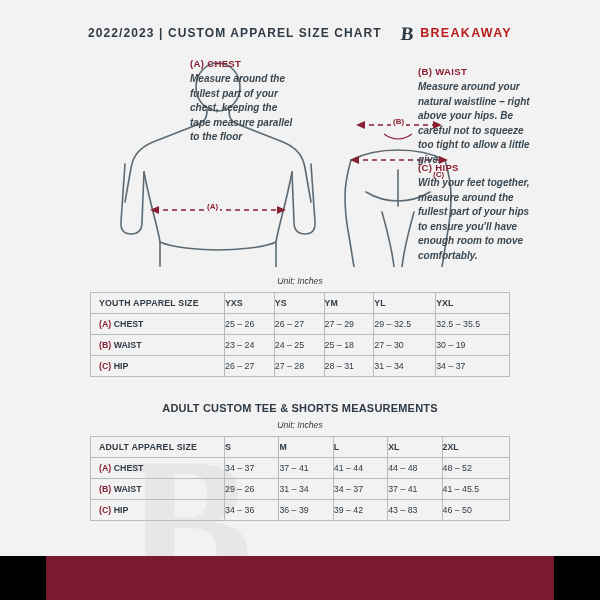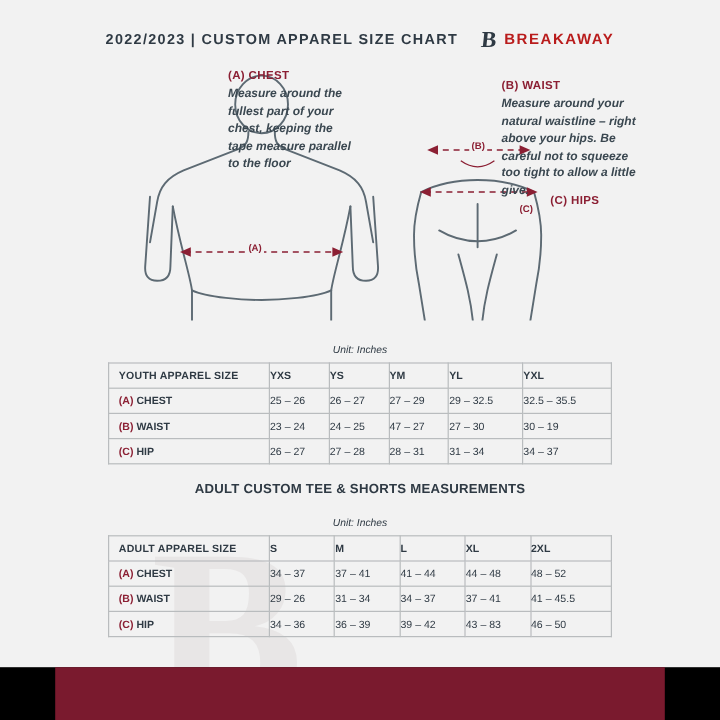--- a/index.html
+++ b/index.html
@@ -18,30 +18,30 @@
   
   .diagram{position:absolute;left:0;top:52px;width:508px;height:215px;}
   .d-svg{position:absolute;left:0;top:0;}
 
   .note{position:absolute;width:120px;}
   .note .nt{font-size:9.6px;font-weight:bold;color:#8b1f33;letter-spacing:.3px;margin-bottom:3px;}
   .note .nb{font-size:10px;line-height:1.45;color:#3a4750;font-style:italic;font-weight:bold;}
 
   .n-chest{left:144px;top:6px;width:110px;}
   .n-waist{left:372px;top:14px;width:122px;}
-  .n-hips{left:372px;top:110px;width:122px;text-align:center;}
+  .n-hips{left:372px;top:110px;width:122px;}
 
   .lbl{position:absolute;font-size:8px;font-weight:bold;color:#8b1f33;background:#f2f2f2;padding:0 2px;}
 
   
   .tblblock{position:absolute;left:0;width:508px;}
   .t1{top:270px;}
   .t2{top:402px;}
   .tcap{text-align:center;font-size:11px;font-weight:bold;color:#2f3a44;letter-spacing:.2px;}
-  .tsub{text-align:center;font-size:8.6px;font-style:italic;color:#2f3a44;margin-top:16px;margin-bottom:6px;}
+  .tsub{text-align:center;font-size:8.6px;font-style:italic;color:#2f3a44;margin-top:6px;margin-bottom:6px;}
   table{border-collapse:collapse;margin:0 auto;width:420px;background:transparent;}
   th,td{border:1px solid #b9bcbe;font-size:8.8px;color:#2f3a44;height:20px;text-align:left;padding:0;}
   th.rowhead,td.rowhead{text-align:left;padding-left:8px;width:125px;}
   th{font-weight:bold;}
   th.rowhead{font-weight:bold;letter-spacing:.2px;margin-top:35px;}
   td.rowhead .tag{color:#8b1f33;font-weight:bold;}
   td.rowhead .nm{color:#2f3a44;font-weight:bold;}
   .bottomstrip{position:absolute;left:0;top:556px;width:600px;height:44px;background:#000;}
   .bottomstrip .inner{position:absolute;left:46px;top:0;width:508px;height:44px;background:#7a1a2e;}
 </style>
@@ -108,20 +108,21 @@
       <div class="note n-chest">
         <div class="nt">(A) CHEST</div>
         <div class="nb">Measure around the fullest part of your chest, keeping the tape measure parallel to the floor</div>
       </div>
       <div class="note n-waist">
         <div class="nt">(B) WAIST</div>
         <div class="nb">Measure around your natural waistline – right above your hips. Be careful not to squeeze too tight to allow a little give.</div>
       </div>
       <div class="note n-hips">
         <div class="nt">(C) HIPS</div>
+        <div class="nb">With your feet together, measure around the fullest part of your hips to ensure you'll have enough room to move comfortably.</div>
       </div>
     </div>
 
     <div class="tblblock t1">
       <div class="tsub">Unit: Inches</div>
       <table>
         <thead>
           <tr>
             <th class="rowhead">YOUTH APPAREL SIZE</th>
             <th>YXS</th>
@@ -137,21 +138,21 @@
             <td>25 – 26</td>
             <td>26 – 27</td>
             <td>27 – 29</td>
             <td>29 – 32.5</td>
             <td>32.5 – 35.5</td>
           </tr>
           <tr>
             <td class="rowhead"><span class="tag">(B)</span> <span class="nm">WAIST</span></td>
             <td>23 – 24</td>
             <td>24 – 25</td>
-            <td>47 – 27</td>
+            <td>25 – 18</td>
             <td>27 – 30</td>
             <td>30 – 19</td>
           </tr>
           <tr>
             <td class="rowhead"><span class="tag">(C)</span> <span class="nm">HIP</span></td>
             <td>26 – 27</td>
             <td>27 – 28</td>
             <td>28 – 31</td>
             <td>31 – 34</td>
             <td>34 – 37</td>

